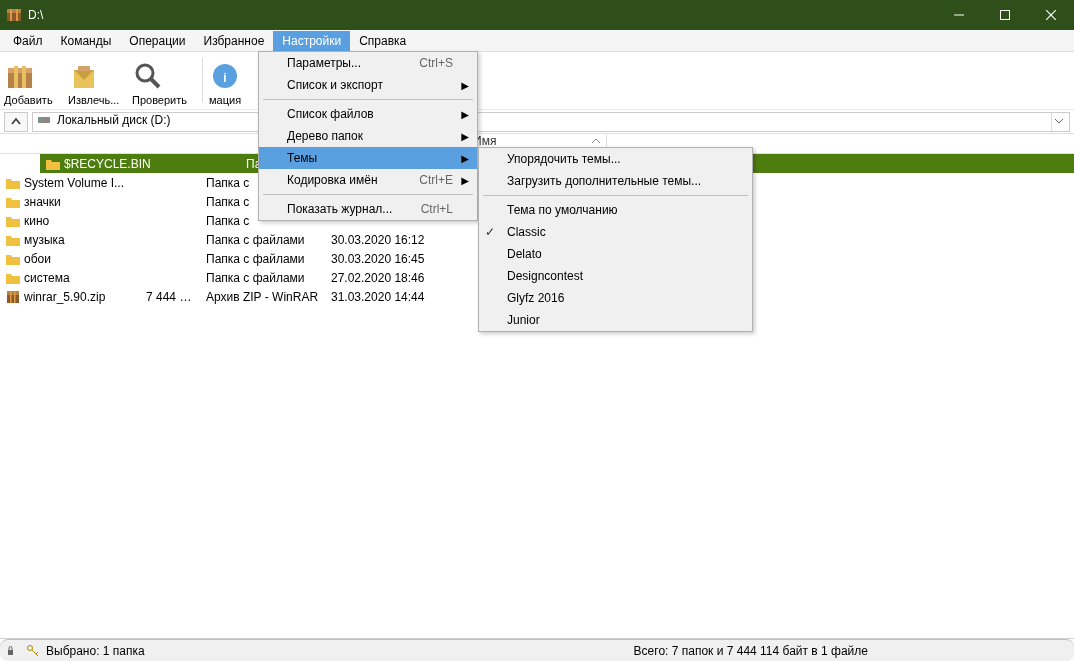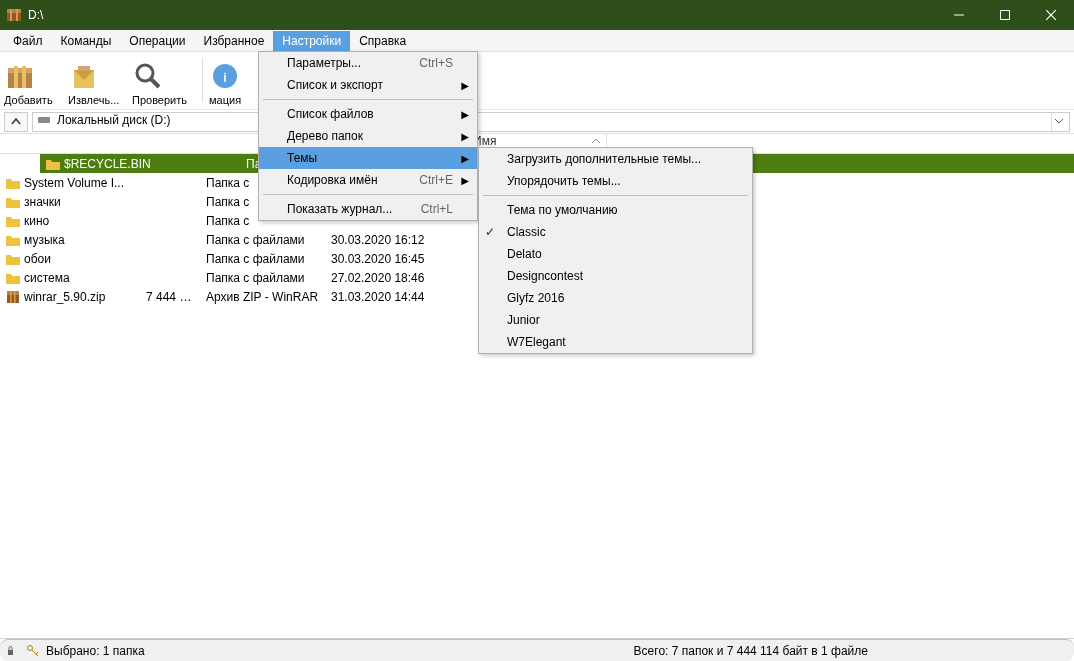--- a/index.html
+++ b/index.html
@@ -285,47 +285,44 @@
     </div>
     <div class="sep"></div>
     <div class="di">
       <span>Показать журнал...</span>
       <span class="sc">Ctrl+L</span>
     </div>
   </div>
 
 <div class="dropdown" id="dd2" style="left: 478px; top: 147px; width: 275px;">
     <div class="di">
+      <span>Упорядочить темы...</span>
+    </div>
+    <div class="di">
       <span>Загрузить дополнительные темы...</span>
-    </div>
-    <div class="di">
-      <span>Упорядочить темы...</span>
     </div>
     <div class="sep"></div>
     <div class="di">
       <span>Тема по умолчанию</span>
     </div>
     <div class="di">
       <span class="chk">✓</span>
       <span>Classic</span>
     </div>
     <div class="di">
       <span>Delato</span>
     </div>
     <div class="di">
       <span>Designcontest</span>
     </div>
     <div class="di">
       <span>Glyfz 2016</span>
     </div>
     <div class="di">
       <span>Junior</span>
-    </div>
-    <div class="di">
-      <span>W7Elegant</span>
     </div>
   </div>
 
 <div class="bottom-border"></div>
 <div class="statusbar">
   <div class="sl">
     <svg class="lock" viewBox="0 0 14 14">
         <rect x="2" y="6" width="5" height="5" fill="#666"></rect>
         <path d="M3 6 V4 a1.5 1.5 0 0 1 3 0 V6" fill="none" stroke="#666"></path>
       </svg>

